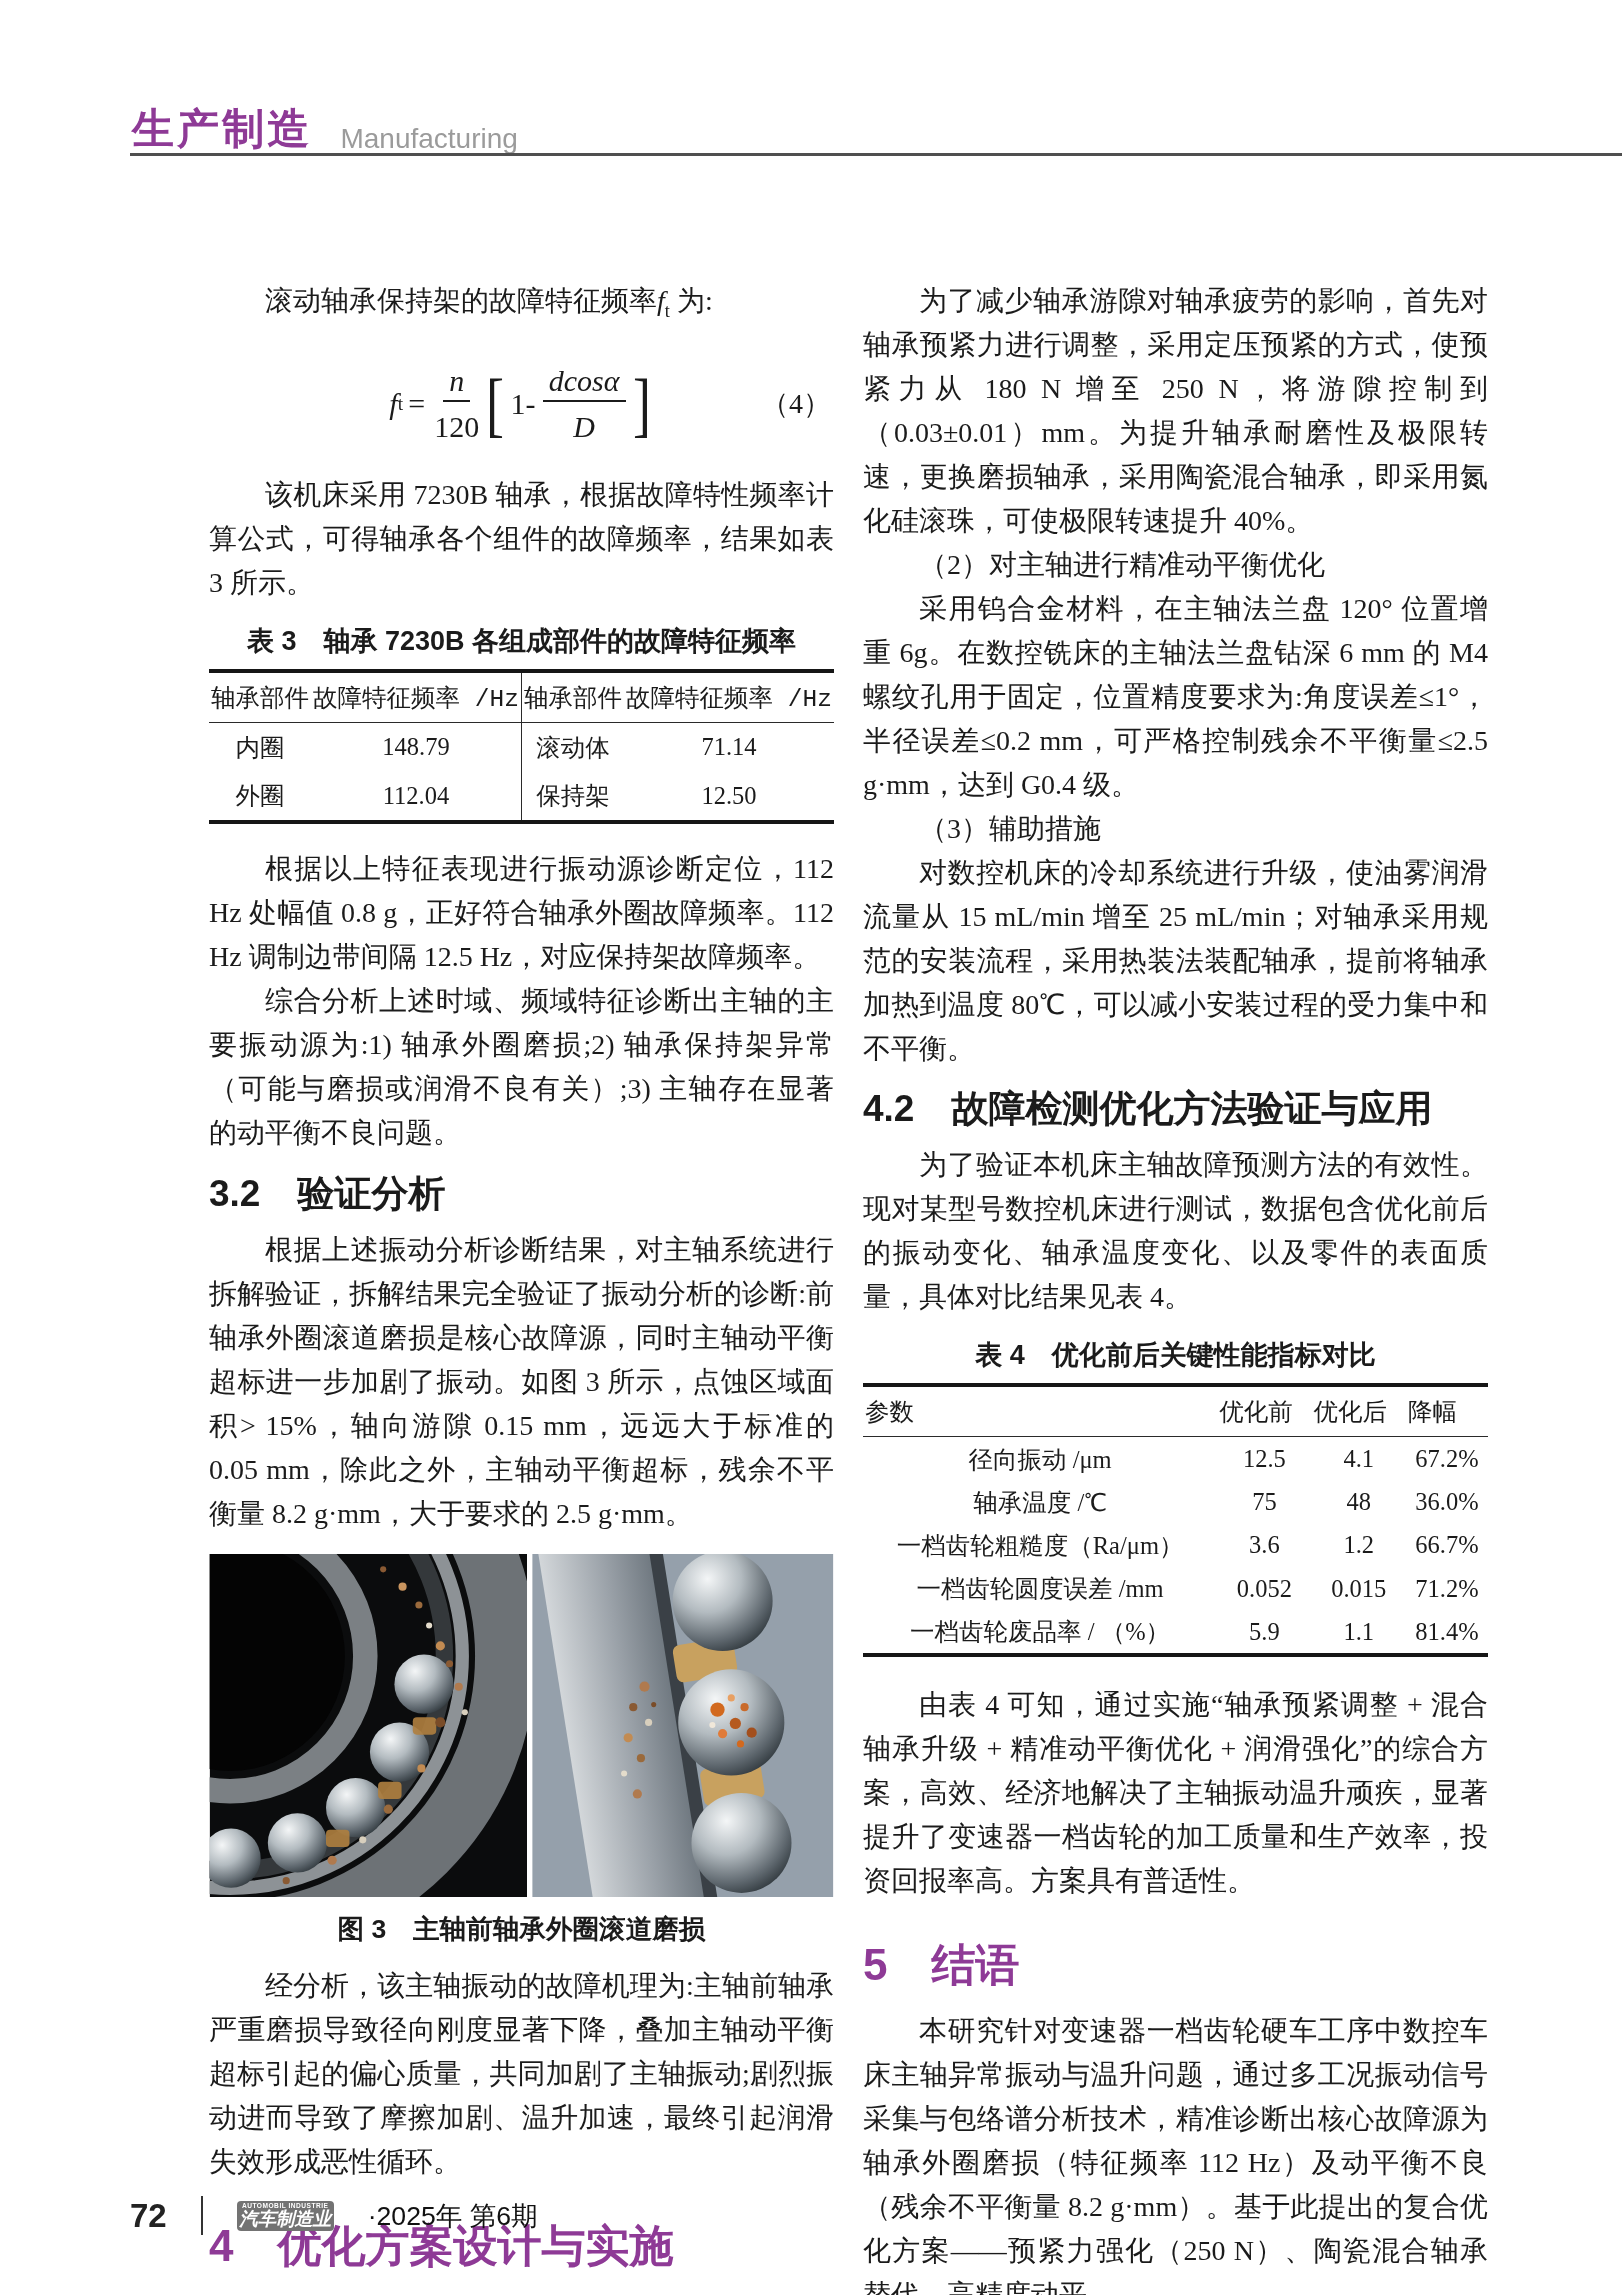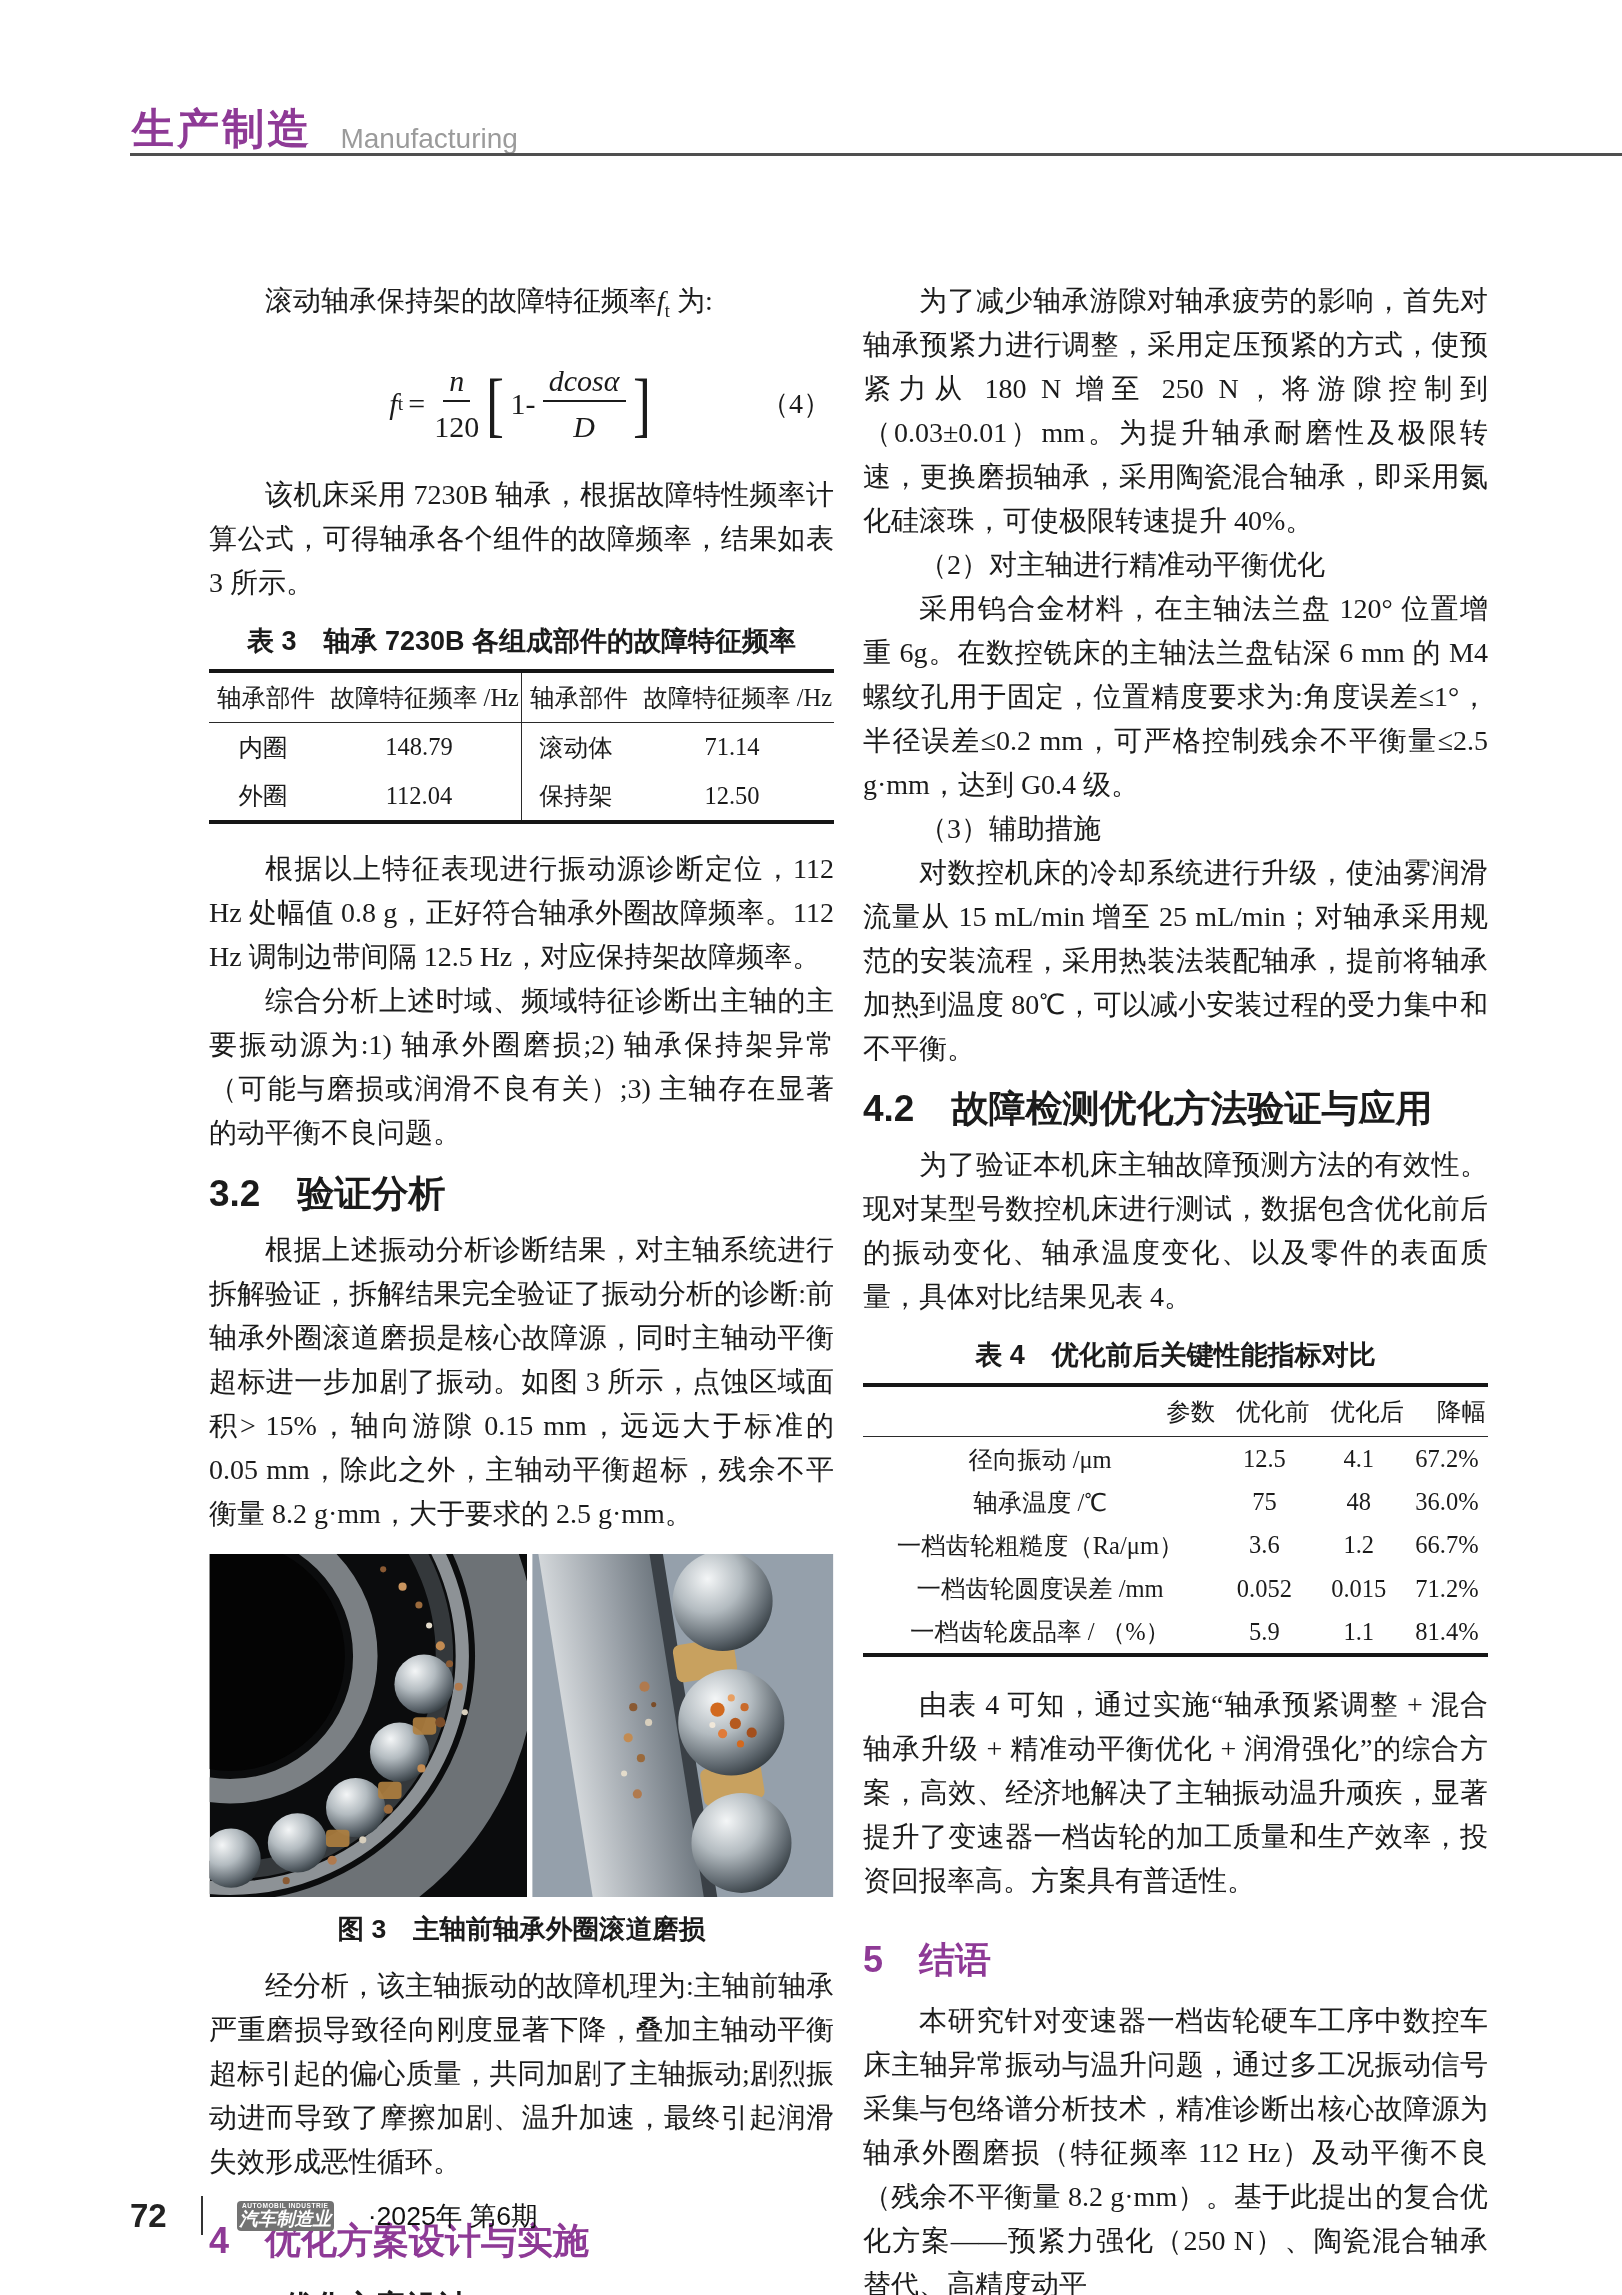--- a/index.html
+++ b/index.html
@@ -16,34 +16,34 @@
   .hdr{position:absolute;left:132px;top:101px;display:flex;align-items:flex-end;gap:28px;}
   .hdr-cn{font-family:"Liberation Sans",sans-serif;font-weight:700;font-size:42px;letter-spacing:3.1px;}
   .hdr-en{font-family:"Liberation Sans",sans-serif;font-weight:500;font-size:28px;color:#9b9b9b;padding-bottom:2px;}
   .hdr-rule{position:absolute;left:130px;right:0;top:153px;height:2.6px;background:#4f4f4f;}
   
   .col{position:absolute;top:279px;width:625px;text-align:justify;}
   .col-left{left:209px;}
   .col-right{left:863px;}
   p.body{font-size:28px;line-height:44px;margin:0;text-indent:2em;}
   .h-sub{font-family:"Liberation Sans",sans-serif;font-weight:700;font-size:37px;margin:13.3px 0 9.2px 0;text-indent:0;}
-  .h-big{font-family:"Liberation Sans",sans-serif;font-weight:700;font-size:36px;margin:33px 0 14.3px 0;text-indent:0;}
+  .h-big{font-family:"Liberation Sans",sans-serif;font-weight:700;font-size:44px;margin:33px 0 14.3px 0;text-indent:0;}
   
   .formula{position:relative;margin:18.4px 0 15.3px 0;height:107px;display:flex;align-items:center;justify-content:center;font-size:30px;}
   .formula .itv{font-style:italic;font-family:"Liberation Serif",serif;}
   .formula sub{font-size:19.4px;}
   .frac{display:inline-flex;flex-direction:column;align-items:center;vertical-align:middle;margin:0 4.1px;}
   .frac .top{border-bottom:2px solid #1b1b1b;padding:0 6.1px 2px 6.1px;}
   .frac .bot{padding-top:8px;}
   .brk{font-size:72px;font-weight:400;line-height:0;transform:scaleX(.75);display:inline-block;}
   .eq-no{position:absolute;right:3.1px;top:50%;transform:translateY(-50%);font-size:28px;}
   
   .tbl-title{font-family:"Liberation Sans",sans-serif;font-weight:700;font-size:27px;text-align:center;margin:17.4px 0 10.2px 0;text-indent:0;}
   table.jtable{width:100%;border-collapse:collapse;border-top:4.6px solid #161616;border-bottom:4.6px solid #161616;font-size:24.5px;}
-  table.jtable th{font-weight:400;border-bottom:1.5px solid #2a2a2a;padding:8.2px 2px;text-align:right;}
+  table.jtable th{font-weight:400;border-bottom:1.5px solid #2a2a2a;padding:8.2px 2px;text-align:left;font-family:Liberation Mono, monospace;}
   table.jtable td{padding:7.7px 2px;text-align:center;}
   table.t3 th:nth-child(2), table.t3 td:nth-child(2){border-right:1.5px solid #2a2a2a;}
   table.t4 td{padding:5.1px 2px;}
   
   .figure{margin:18.4px 0 0 0;}
   .figure svg{display:block;}
   .fig-caption{font-family:"Liberation Sans",sans-serif;font-weight:700;font-size:26.6px;text-align:center;margin:13.3px 0 17.4px 0;text-indent:0;}
   
   .footer{position:absolute;left:130px;top:2196px;display:flex;align-items:center;gap:34px;font-family:"Liberation Sans",sans-serif;}
   .pg-no{font-size:33px;font-weight:700;color:#222;}

